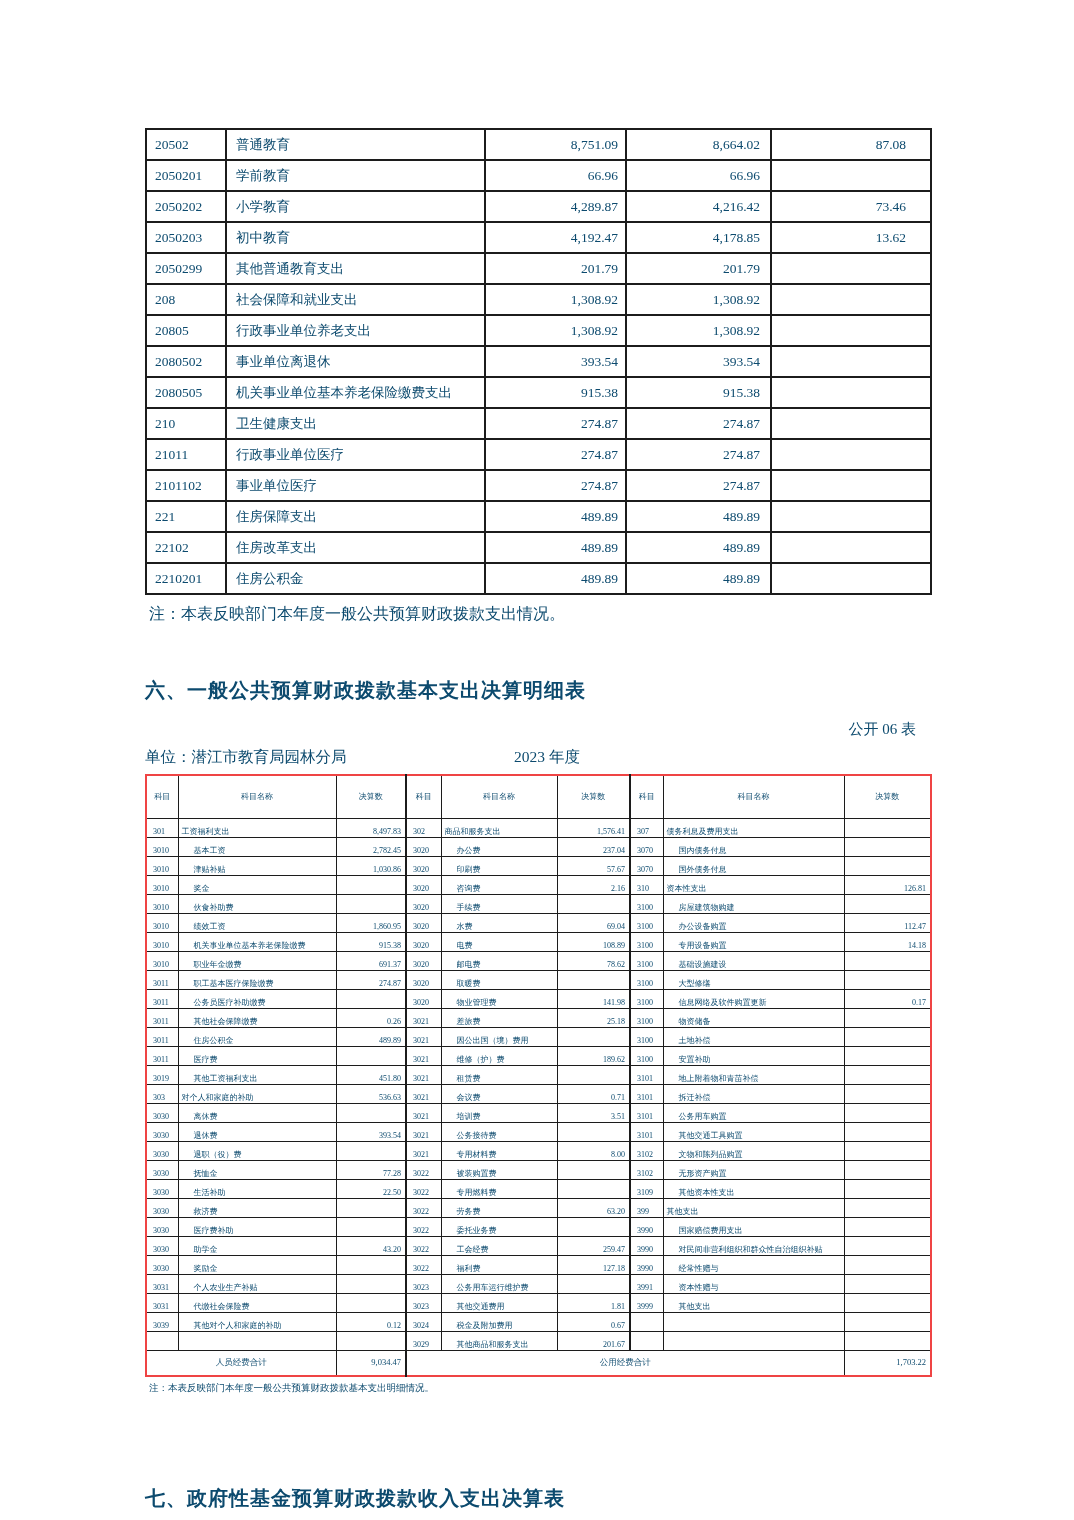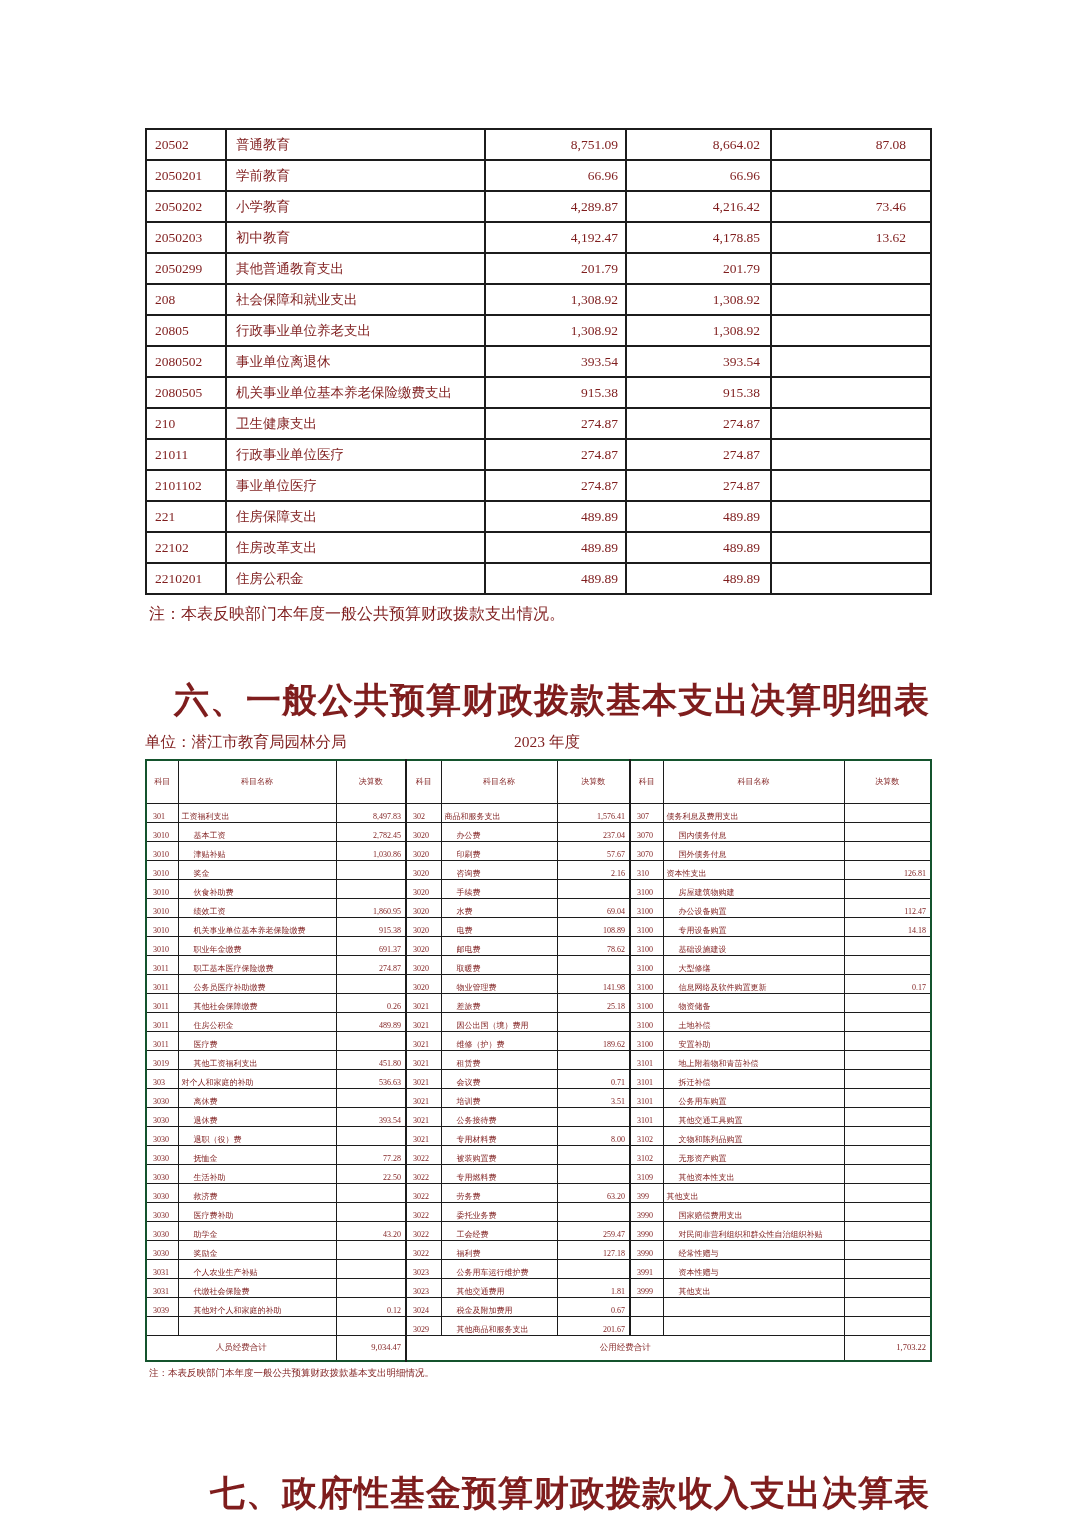--- a/index.html
+++ b/index.html
@@ -1,21 +1,21 @@
 <!DOCTYPE html>
 <html><head>
 <meta charset="utf-8">
 <style>
   html,body{margin:0;padding:0;background:#ffffff;}
   .sheet{
     position:relative;
     width:1074px;height:1520px;
     background:#ffffff;
     font-family:"Liberation Serif","DejaVu Serif",serif;
-    color:#7f1d1d;
+    color:#0c4a6e;
     overflow:hidden;
     box-sizing:border-box;
     padding:128px 144px 0 145px;
   }
   
   table.t5{border-collapse:collapse;table-layout:fixed;width:785px;}
   table.t5 td{
     border:2px solid #1c1c1c;
     height:29px;
     font-size:13.5px;
@@ -26,39 +26,39 @@
   table.t5 td.c{padding-left:8px;}
   table.t5 td.n{padding-left:9px;margin-top:41px;}
   table.t5 td.v{text-align:right;}
   table.t5 td.v1{padding-right:7px;}
   table.t5 td.v2{padding-right:10px;}
   table.t5 td.v3{padding-right:24px;border-radius:11px;}
   .note5{margin:9px 0 0 4px;font-size:16px;}
   
   .title6,.title7{
     font-family:"Liberation Sans","DejaVu Sans",sans-serif;
-    font-weight:bold;font-size:35px;letter-spacing:1px;
-    text-align:right;margin:0;
+    font-weight:bold;font-size:20px;letter-spacing:1px;
+    text-align:left;margin:0;
   }
   .title6{margin-top:52px;}
   .tableno{font-size:15px;text-align:right;margin-top:16px;padding-right:14px;}
   .meta{
     display:grid;grid-template-columns:1fr auto 1fr;
     font-size:15.5px;margin:8px 0 6px 0;align-items:end;
   }
   .meta .m-center{text-align:right;transform:translateX(4px);margin-left:11px;}
   .meta .m-right{text-align:right;}
   table.t6{border-collapse:collapse;table-layout:fixed;width:785px;margin-top:2px;}
   table.t6 th,table.t6 td{
     border:1px solid #1c1c1c;
     font-weight:normal;
     padding:0;overflow:hidden;white-space:nowrap;
     font-size:8px;line-height:1.15;
   }
-  table.t6{border:2px solid #14532d;padding-left:33px;}
+  table.t6{border:2px solid #ef4444;padding-left:33px;}
   table.t6 th{height:42px;text-align:center;vertical-align:middle;}
   table.t6 td{height:17px;vertical-align:bottom;padding-bottom:1px;}
   table.t6 td.code{padding-left:6px;}
   table.t6 td.name{padding-left:15px;}
   table.t6 td.name.top{padding-left:3px;}
   table.t6 td.val{text-align:right;padding-right:4px;}
   table.t6 .gb{border-left-width:2px;}
   table.t6 tr.foot td{height:24px;font-size:8.5px;vertical-align:middle;padding-bottom:0;}
   table.t6 tr.foot td.lab{text-align:center;margin-top:12px;}
   .note6{margin:5px 0 0 4px;font-size:9.5px;}
@@ -182,20 +182,21 @@
           <td class="v v1">489.89</td>
           <td class="v v2">489.89</td>
           <td class="v v3"></td>
         </tr>
       </tbody>
   </table>
 
   <p class="note5">注：本表反映部门本年度一般公共预算财政拨款支出情况。</p>
 
   <h1 class="title6">六、一般公共预算财政拨款基本支出决算明细表</h1>
+  <div class="tableno">公开 06 表</div>
 
   <div class="meta">
     <span class="m-left">单位：潜江市教育局园林分局</span>
     <span class="m-center">2023 年度</span>
   </div>
 
   <table class="t6">
     <colgroup>
       <col style="width:32px">
         <col style="width:158px">

